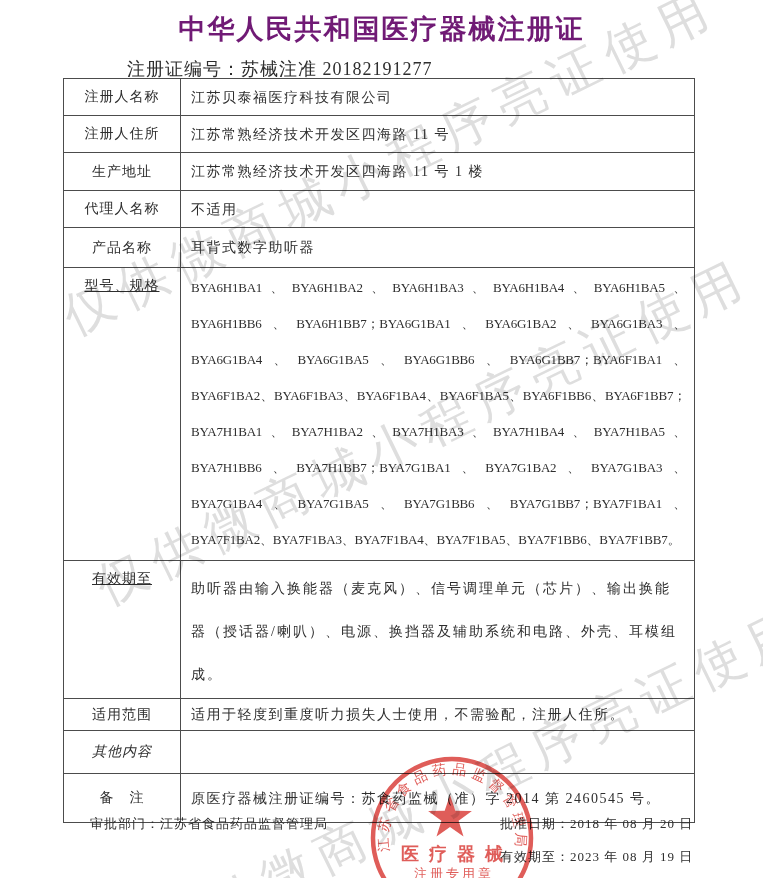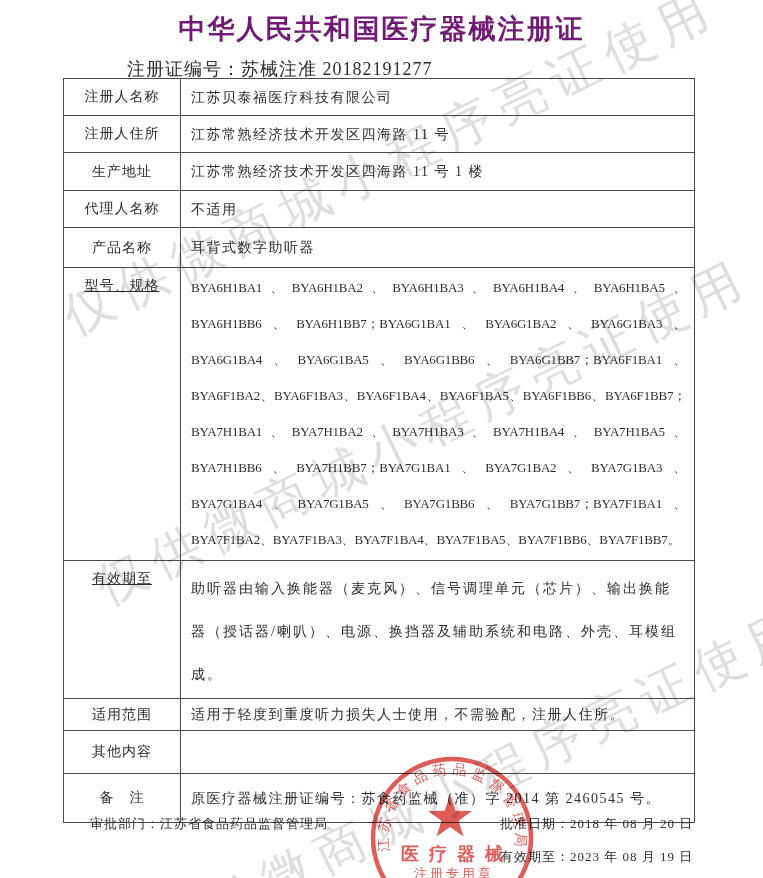--- a/index.html
+++ b/index.html
@@ -48,21 +48,21 @@
   tr.vtop td.lbl{padding-top:9px;text-decoration:underline;}
   td.val.models{
     font-size:13px;letter-spacing:-0.2px;
     line-height:36px;text-align:justify;
   }
   td.val.compose{line-height:43px;letter-spacing:2px;padding-top:6px;}
   
   tr.r1{height:37px;}  tr.r2{height:37px;}  tr.r3{height:38px;}
   tr.r4{height:37px;}  tr.r5{height:33px;}  tr.r6{height:40px;}
   tr.r7{height:197px;} tr.r8{height:138px;} tr.r9{height:32px;}
-  tr.r10{height:43px;} tr.r11{height:43px;} tr.r12{height:49px;}
+  tr.r10{height:43px;} tr.r11{height:43px;font-style:italic;} tr.r12{height:49px;}
   
   .footer-item{
     position:absolute;z-index:2;
     font-size:13px;letter-spacing:1px;color:#2e2e2e;
     white-space:nowrap;
   }
   .f-approval{left:90px;top:815px;}
   .f-approve-date{left:500px;top:815px;}
   .f-valid-until{left:500px;top:848px;}
   

